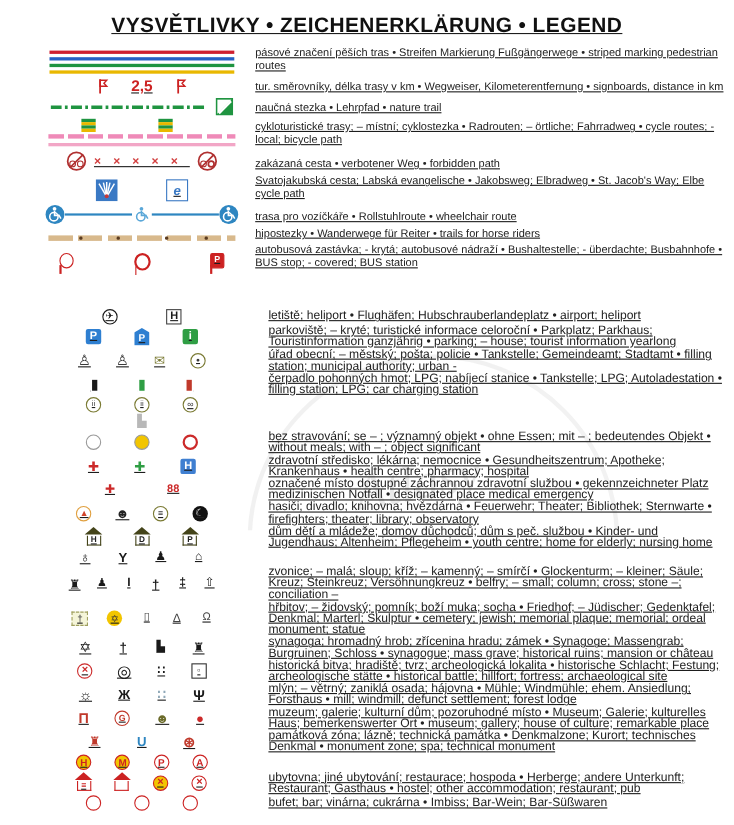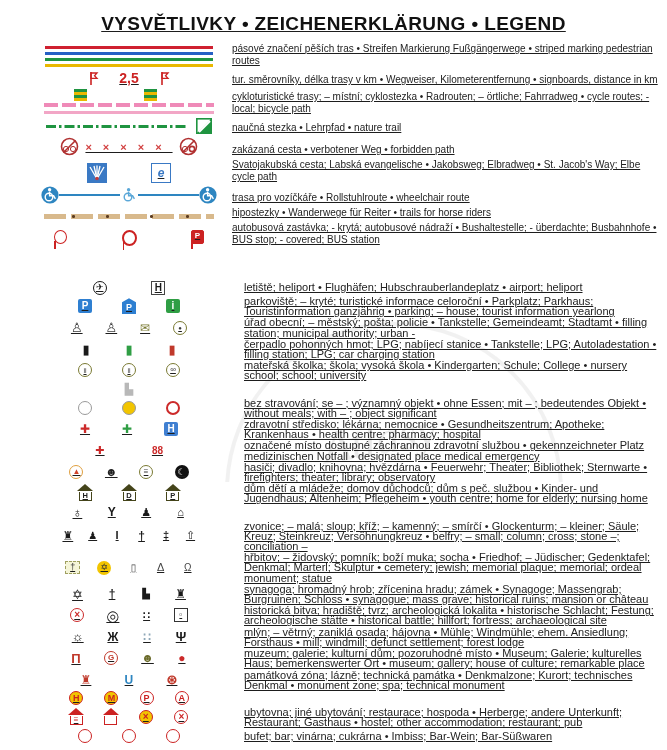--- a/index.html
+++ b/index.html
@@ -112,20 +112,36 @@
             <path d="M3 1 v13" stroke="#c22" stroke-width="1.6" fill="none"></path>
             <path d="M3 2 h6 l-2.5 2.7 2.5 2.7 H3 z" stroke="#c22" stroke-width="1.3" fill="none"></path>
           </svg>
         </div>
       </div>
       <div class="txt">tur. směrovníky, délka trasy v km  •  Wegweiser, Kilometerentfernung  •  signboards, distance in km</div>
     </div>
 
     <div class="trow">
       <div class="sym">
+        <div class="trail">
+          <svg width="140" height="5" viewBox="0 0 140 5">
+            <line x1="0" y1="2.5" x2="140" y2="2.5" stroke="#1f9440" stroke-width="3" stroke-dasharray="10 3 2.5 3"></line>
+          </svg>
+          <svg width="16" height="16" viewBox="0 0 16 16">
+            <rect x="0.8" y="0.8" width="14.4" height="14.4" fill="#ffffff" stroke="#1f9440" stroke-width="1.6"></rect>
+            <polygon points="15,1 15,15 1,15" fill="#1f9440"></polygon>
+            <line x1="3" y1="14" x2="14" y2="3" stroke="#ffffff" stroke-width="2.2"></line>
+          </svg>
+        </div>
+      </div>
+      <div class="txt">naučná stezka  •  Lehrpfad  •  nature trail</div>
+    </div>
+
+    <div class="trow">
+      <div class="sym">
         <div class="cyc">
           <span class="sq" style="left:30px">
             <i class="c-green"></i>
               <i class="c-yellow"></i>
               <i class="c-green"></i>
               <i class="c-yellow"></i>
             </span>
           <span class="sq" style="left:100px">
             <i class="c-green"></i>
               <i class="c-yellow"></i>
@@ -134,36 +150,20 @@
             </span>
           <span class="band"></span>
           <span class="line"></span>
         </div>
       </div>
       <div class="txt">cykloturistické trasy; – místní; cyklostezka  •  Radrouten; – örtliche; Fahrradweg  •  cycle routes; - local; bicycle path</div>
     </div>
 
     <div class="trow">
       <div class="sym">
-        <div class="trail">
-          <svg width="140" height="5" viewBox="0 0 140 5">
-            <line x1="0" y1="2.5" x2="140" y2="2.5" stroke="#1f9440" stroke-width="3" stroke-dasharray="10 3 2.5 3"></line>
-          </svg>
-          <svg width="16" height="16" viewBox="0 0 16 16">
-            <rect x="0.8" y="0.8" width="14.4" height="14.4" fill="#ffffff" stroke="#1f9440" stroke-width="1.6"></rect>
-            <polygon points="15,1 15,15 1,15" fill="#1f9440"></polygon>
-            <line x1="3" y1="14" x2="14" y2="3" stroke="#ffffff" stroke-width="2.2"></line>
-          </svg>
-        </div>
-      </div>
-      <div class="txt">naučná stezka  •  Lehrpfad  •  nature trail</div>
-    </div>
-
-    <div class="trow">
-      <div class="sym">
         <div class="forb">
           <svg width="19" height="19" viewBox="0 0 19 19">
             <circle cx="9.5" cy="9.5" r="8" fill="none" stroke="#b03030" stroke-width="1.6"></circle>
             <circle cx="6" cy="12" r="2.6" fill="none" stroke="#b03030" stroke-width="1"></circle>
             <circle cx="13" cy="12" r="2.6" fill="none" stroke="#b03030" stroke-width="1"></circle>
             <line x1="3.5" y1="15.5" x2="15.5" y2="3.5" stroke="#b03030" stroke-width="1.6"></line>
           </svg>
           <span class="xs">×××××</span>
           <svg width="19" height="19" viewBox="0 0 19 19">
             <circle cx="9.5" cy="9.5" r="8" fill="none" stroke="#b03030" stroke-width="1.6"></circle>
@@ -280,21 +280,20 @@
           <span class="ic s-plain" style="color: rgb(192, 57, 43); font-size: 13px;">▮</span>
         </div>
         <div class="lrow-text">čerpadlo pohonných hmot; LPG; nabíjecí stanice  •  Tankstelle; LPG; Autoladestation  •  filling station; LPG; car charging station</div>
       </div>
       <div class="lrow">
         <div class="lrow-icons">
           <span class="ic s-ring" style="color: rgb(58, 58, 58); border-color: rgb(122, 122, 51); font-size: 7px;">ii</span>
           <span class="ic s-ring" style="color: rgb(58, 58, 58); border-color: rgb(122, 122, 51); font-size: 7px;">ii</span>
           <span class="ic s-ring" style="color: rgb(58, 58, 58); border-color: rgb(122, 122, 51); font-size: 8px;">∞</span>
         </div>
-        <div class="lrow-text">mateřská školka; škola; vysoká škola  •  Kindergarten; Schule; College  •  nursery school; school; university</div>
       </div>
       <div class="lrow">
         <div class="lrow-icons">
           <span class="ic s-plain" style="color: rgb(184, 184, 184); font-size: 11px;">▙</span>
         </div>
       </div>
       <div class="lrow">
         <div class="lrow-icons">
           <span class="ic s-ring" style="border-color: rgb(154, 154, 154);"></span>
           <span class="ic s-ring" style="background: rgb(242, 197, 0); border-color: rgb(154, 154, 154);"></span>

